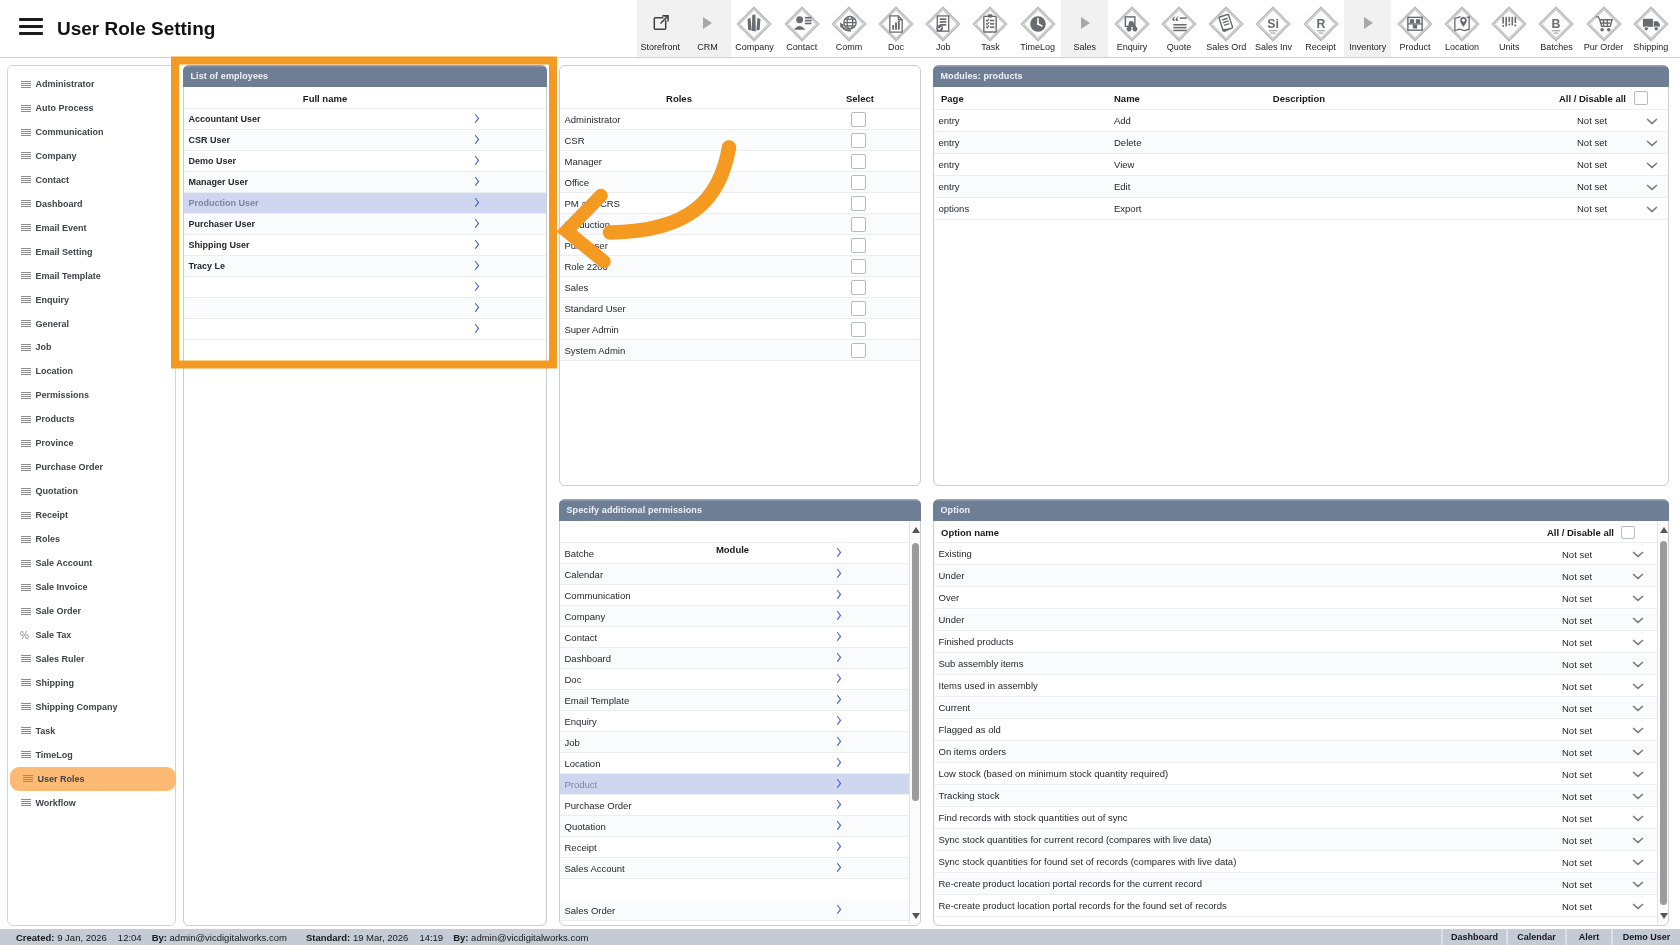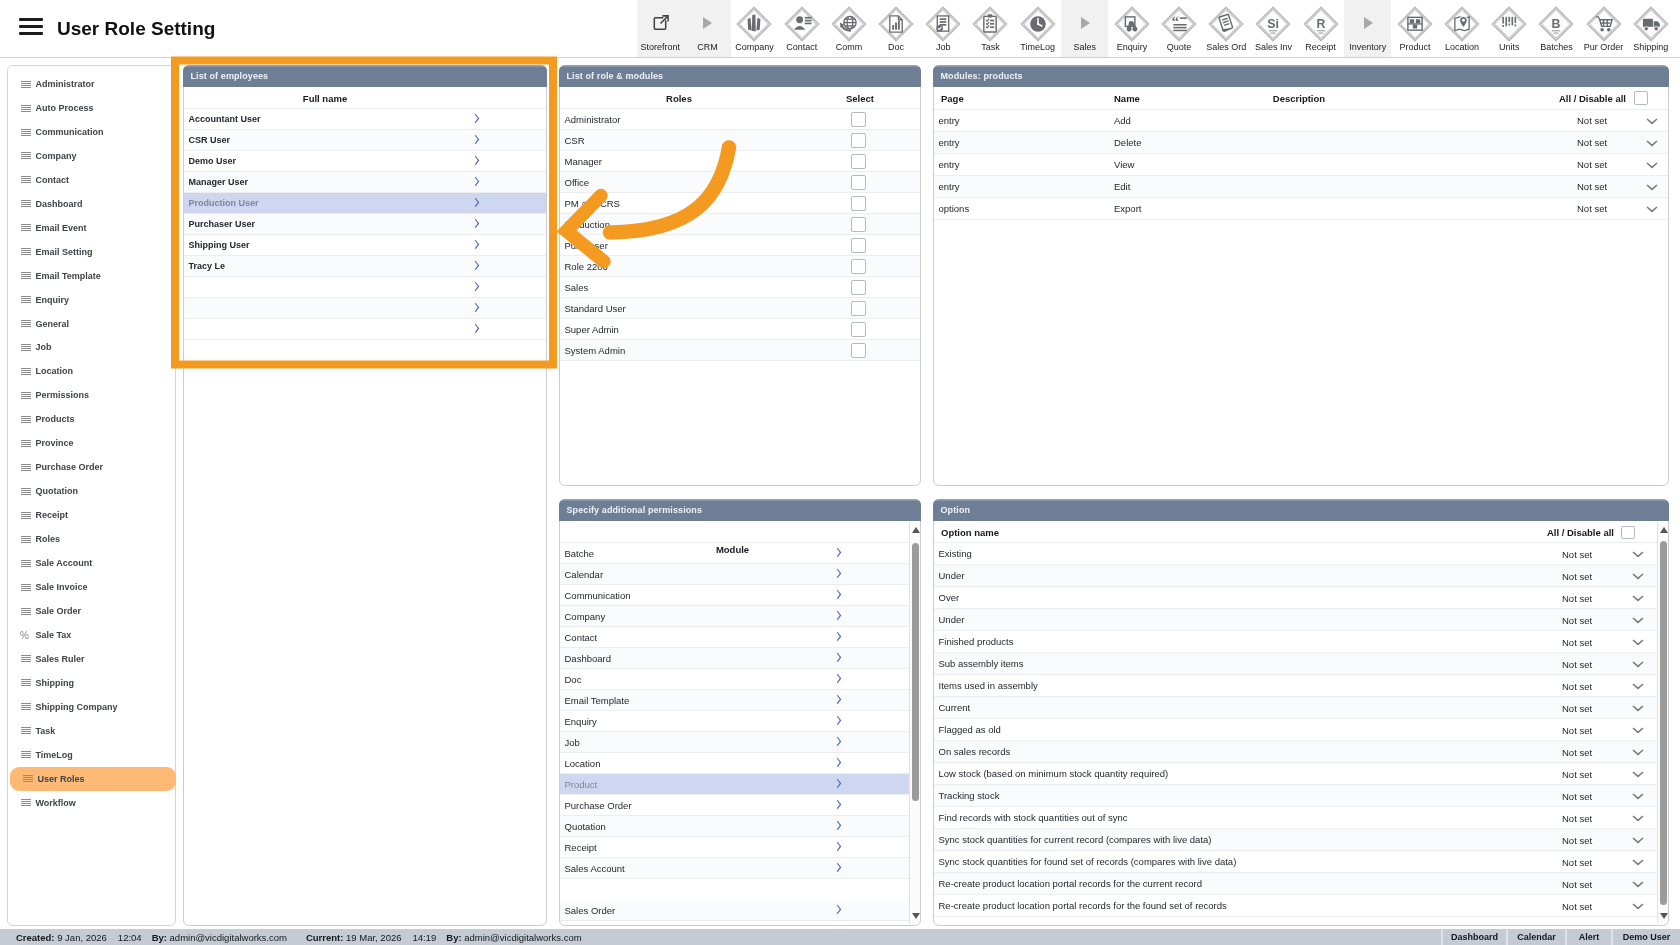--- a/index.html
+++ b/index.html
@@ -506,21 +506,20 @@
 <div class="chev" style="left:289px; top:7px;"></div>
     </div>
 <div class="row bold alt" style="top:232px; height:21px;">
 <div class="chev" style="left:289px; top:7px;"></div>
     </div>
 <div class="row bold" style="top:253px; height:21px;">
 <div class="chev" style="left:289px; top:7px;"></div>
     </div>
 </div>
 <div class="panel" style="left:559px; top:65px; width:362px; height:421px;">
-<div class="phead">List of role &amp; modules</div>
 <div class="colhead" style="position:absolute; left:0; top:22px; width:238px; height:21px; text-align:center; line-height:21px;">Roles</div>
 <div class="colhead" style="position:absolute; left:238px; top:22px; width:124px; height:21px; text-align:center; line-height:21px;">Select</div>
 <div class="hline" style="top:42px;"></div>
 <div class="row" style="top:43px; height:21px;">
       <div class="rtext" style="left:4.5px;">Administrator</div>
       <div class="cbox" style="left:291px; top:3px; width:15px; height:15px;"></div>
     </div>
 <div class="row alt" style="top:64px; height:21px;">
       <div class="rtext" style="left:4.5px;">CSR</div>
       <div class="cbox" style="left:291px; top:3px; width:15px; height:15px;"></div>
@@ -756,21 +755,21 @@
       </svg>
     </div>
 <div class="row" style="top:219px; height:22px; right:11px;">
       <div class="rtext" style="left:4.5px;">Flagged as old</div>
       <div class="notset" style="left:628px; top:6px;">Not set</div>
       <svg class="dchev" style="left:698px; top:8px;" width="12" height="7">
         <polyline points="1,1 6,5.4 11,1" stroke="#787878" stroke-width="1.5" fill="none"></polyline>
       </svg>
     </div>
 <div class="row alt" style="top:241px; height:22px; right:11px;">
-      <div class="rtext" style="left:4.5px;">On sales records</div>
+      <div class="rtext" style="left:4.5px;">On items orders</div>
       <div class="notset" style="left:628px; top:6px;">Not set</div>
       <svg class="dchev" style="left:698px; top:8px;" width="12" height="7">
         <polyline points="1,1 6,5.4 11,1" stroke="#787878" stroke-width="1.5" fill="none"></polyline>
       </svg>
     </div>
 <div class="row" style="top:263px; height:22px; right:11px;">
       <div class="rtext" style="left:4.5px;">Low stock (based on minimum stock quantity required)</div>
       <div class="notset" style="left:628px; top:6px;">Not set</div>
       <svg class="dchev" style="left:698px; top:8px;" width="12" height="7">
         <polyline points="1,1 6,5.4 11,1" stroke="#787878" stroke-width="1.5" fill="none"></polyline>
@@ -818,21 +817,21 @@
         <polyline points="1,1 6,5.4 11,1" stroke="#787878" stroke-width="1.5" fill="none"></polyline>
       </svg>
     </div>
 <div class="sbar" style="right:0; top:22px; bottom:1px; border-radius:0 0 5px 0;">
       <div class="up"></div>
       <div class="dn"></div>
       <div class="th" style="top:19px; height:364px;"></div>
     </div>
 </div>
 <div id="botbar">
-<div class="lft"><b>Created:</b> 9 Jan, 2026<span style="padding-left:11px;"></span>12:04<span style="padding-left:10px;"></span><b>By:</b> admin@vicdigitalworks.com<span style="padding-left:19px;"></span><b>Current:</b> 19 Mar, 2026<span style="padding-left:11px;"></span>14:19<span style="padding-left:10px;"></span><b>By:</b> admin@vicdigitalworks.com</div>
+<div class="lft"><b>Created:</b> 9 Jan, 2026<span style="padding-left:11px;"></span>12:04<span style="padding-left:10px;"></span><b>By:</b> admin@vicdigitalworks.com<span style="padding-left:19px;"></span><b>Standard:</b> 19 Mar, 2026<span style="padding-left:11px;"></span>14:19<span style="padding-left:10px;"></span><b>By:</b> admin@vicdigitalworks.com</div>
 <div class="bsep" style="left:1441px;"></div>
 <div class="bsep" style="left:1506px;"></div>
 <div class="bsep" style="left:1565px;"></div>
 <div class="bsep" style="left:1611px;"></div>
 <div class="bcell" style="left:1443px; width:63px;">Dashboard</div>
 <div class="bcell" style="left:1508px; width:57px;">Calendar</div>
 <div class="bcell" style="left:1567px; width:44px;">Alert</div>
 <div class="bcell" style="left:1613px; width:67px;">Demo User</div>
 </div>
 <svg class="abs" style="left:0;top:0; pointer-events:none;" width="1680" height="945" viewBox="0 0 1680 945">

